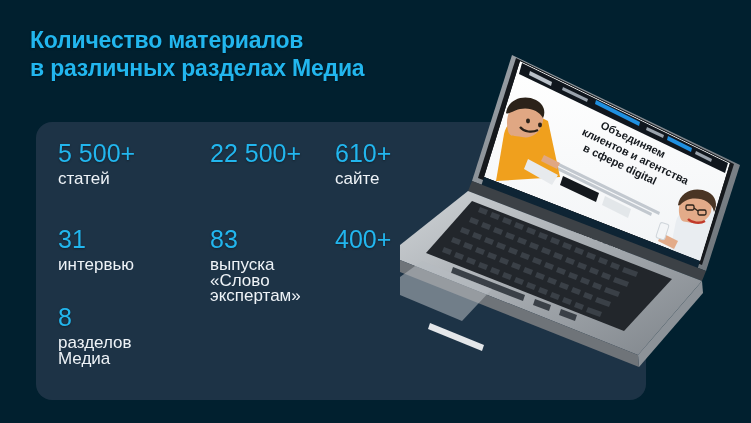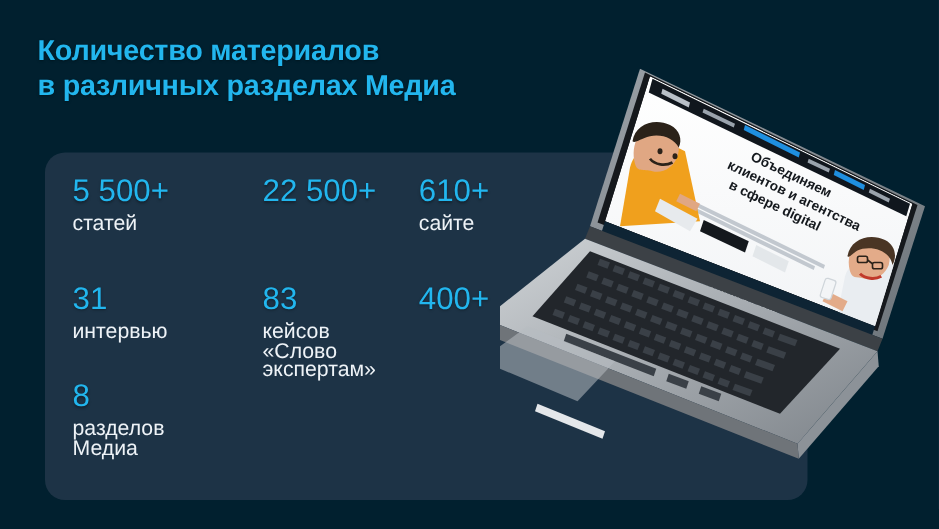--- a/index.html
+++ b/index.html
@@ -75,21 +75,21 @@
       <div class="num">610+</div>
       <div class="lbl">сайте</div>
     </div>
     <div class="stat">
       <div class="num">31</div>
       <div class="lbl">интервью</div>
     </div>
 
     <div class="stat">
       <div class="num">83</div>
-      <div class="lbl">кейсов
+      <div class="lbl">выпуска
 «Слово экспертам»</div>
     </div>
     <div class="stat">
       <div class="num">400+</div>
     </div>
     <div class="stat">
       <div class="num">8</div>
       <div class="lbl">разделов
 Медиа</div>
     </div>

